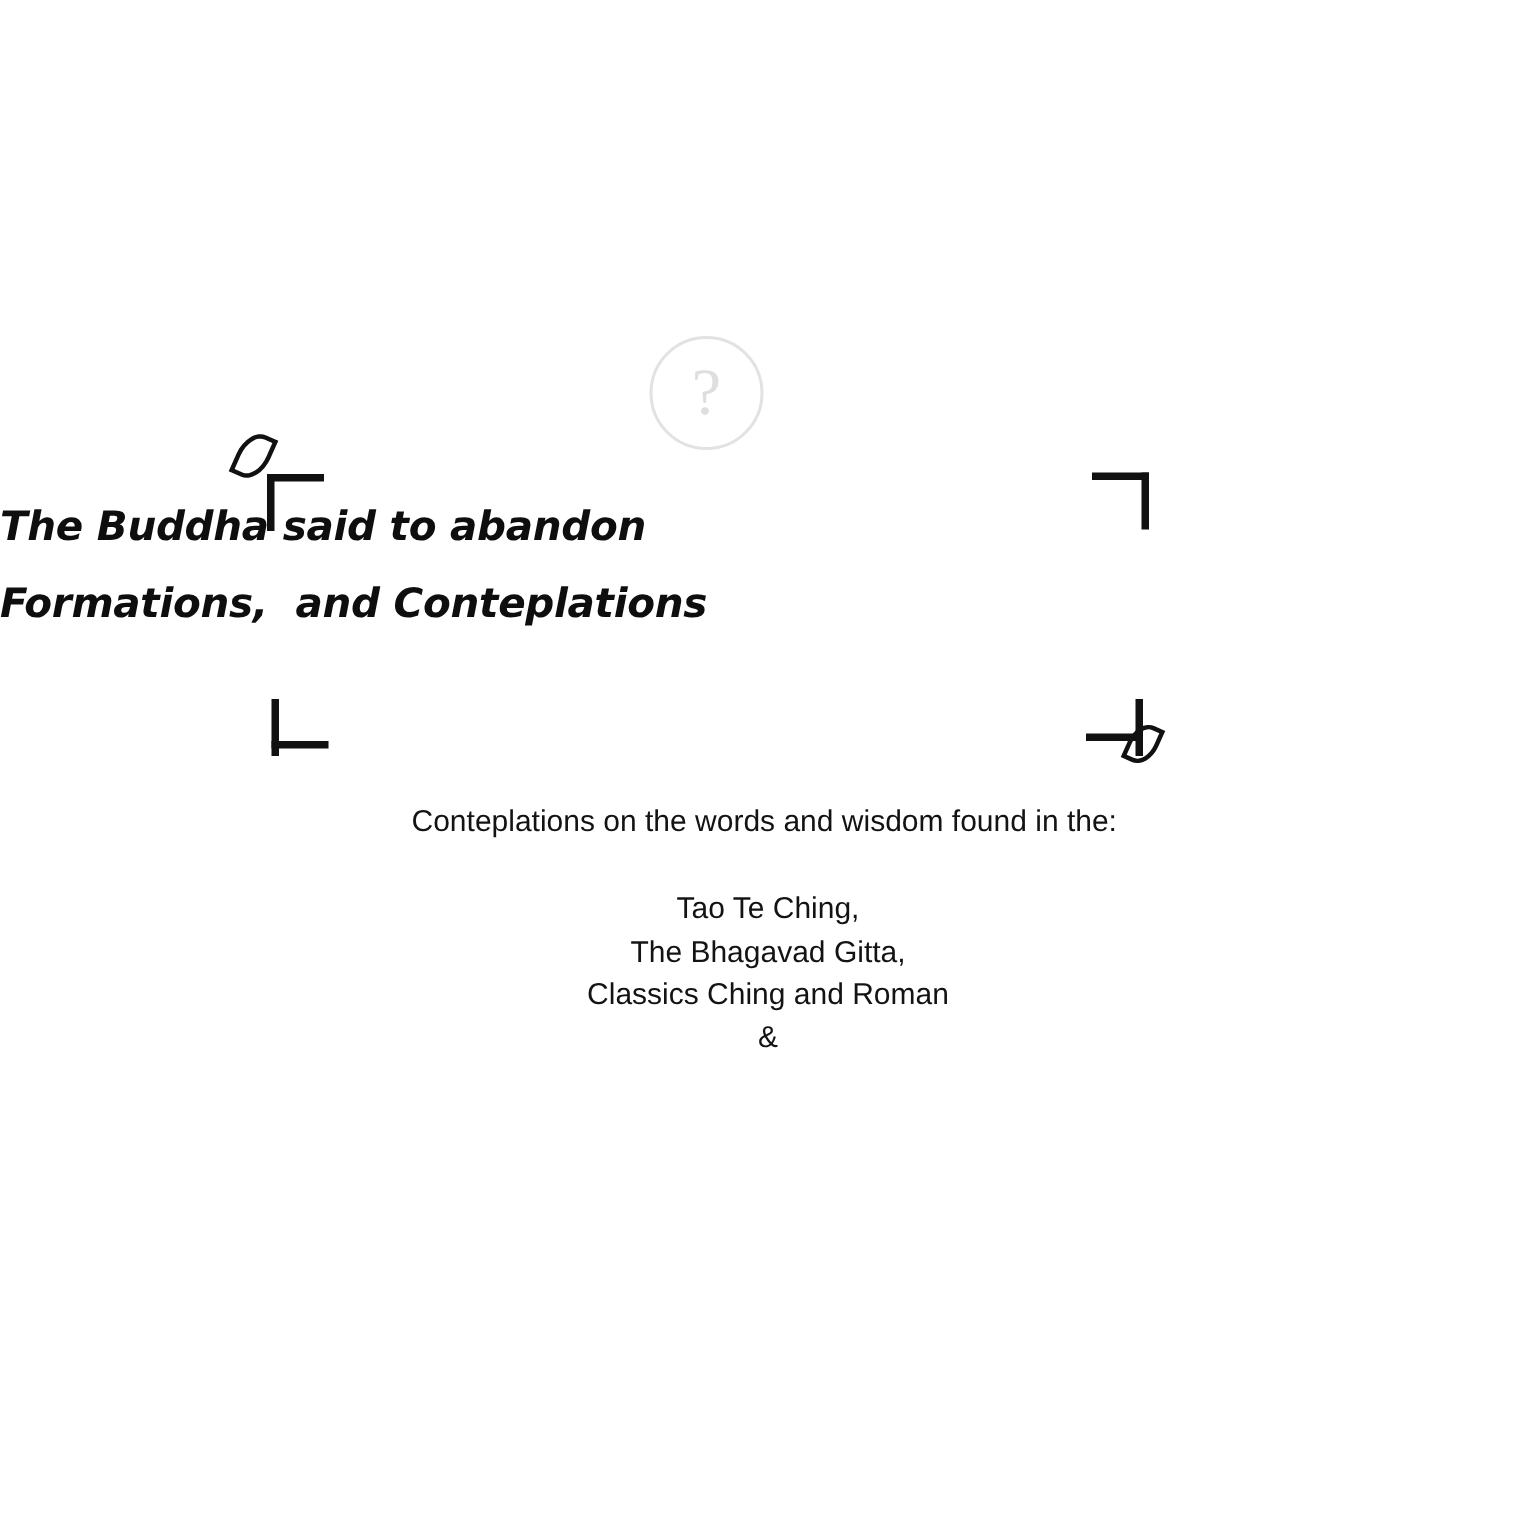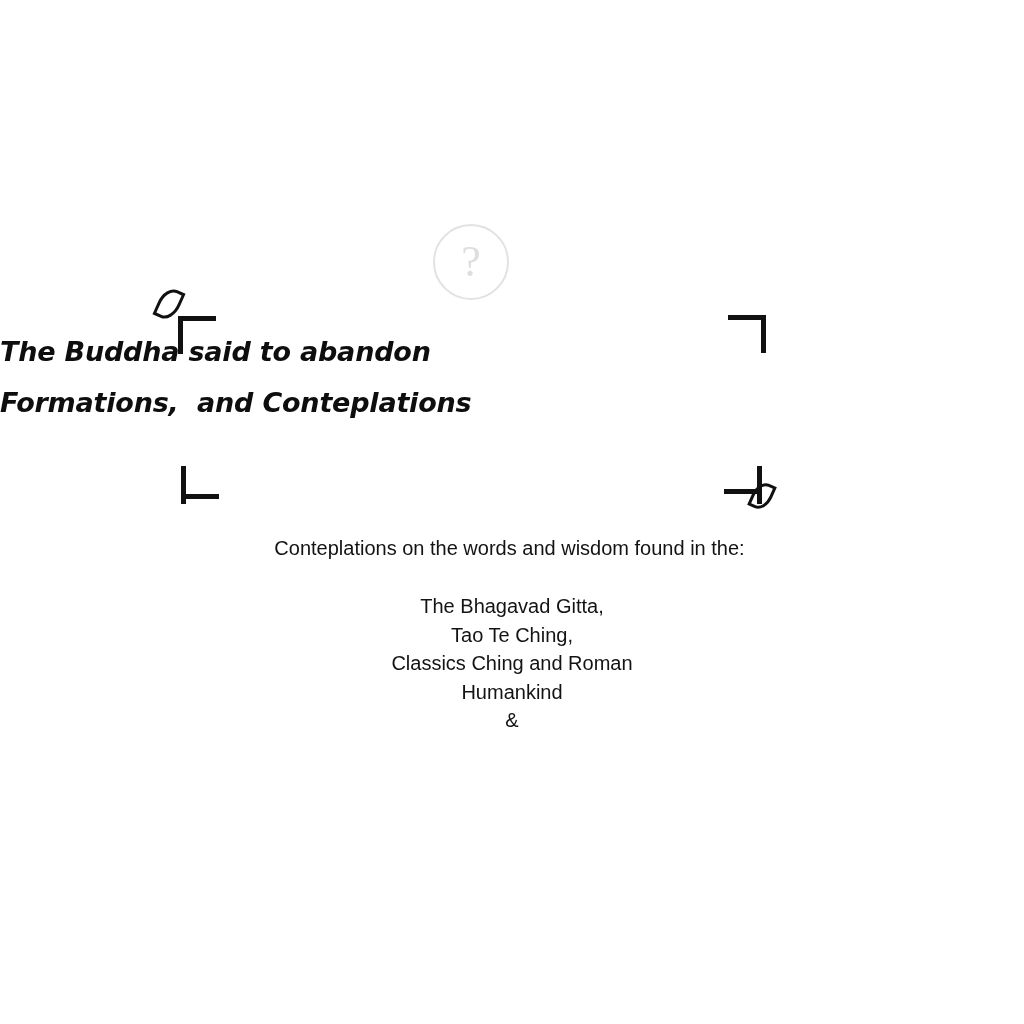--- a/index.html
+++ b/index.html
@@ -156,20 +156,19 @@
   <div class="leaf b"></div>
 
   <div class="title-block">
     <span class="line">The Buddha said to abandon</span>
     <span class="line">Formations,  and Conteplations</span>
   </div>
 
   <div class="subtitle">Conteplations on the words and wisdom found in the:</div>
 
   <div class="sources">
+    <span class="line">Tao Te Ching,</span>
     <span class="line">The Bhagavad Gitta,</span>
-    <span class="line">Tao Te Ching,</span>
     <span class="line">Classics Ching and Roman</span>
-    <span class="line">Humankind</span>
     <span class="line">&amp;</span>
   </div>
 
 </div>
 
 </body></html>

